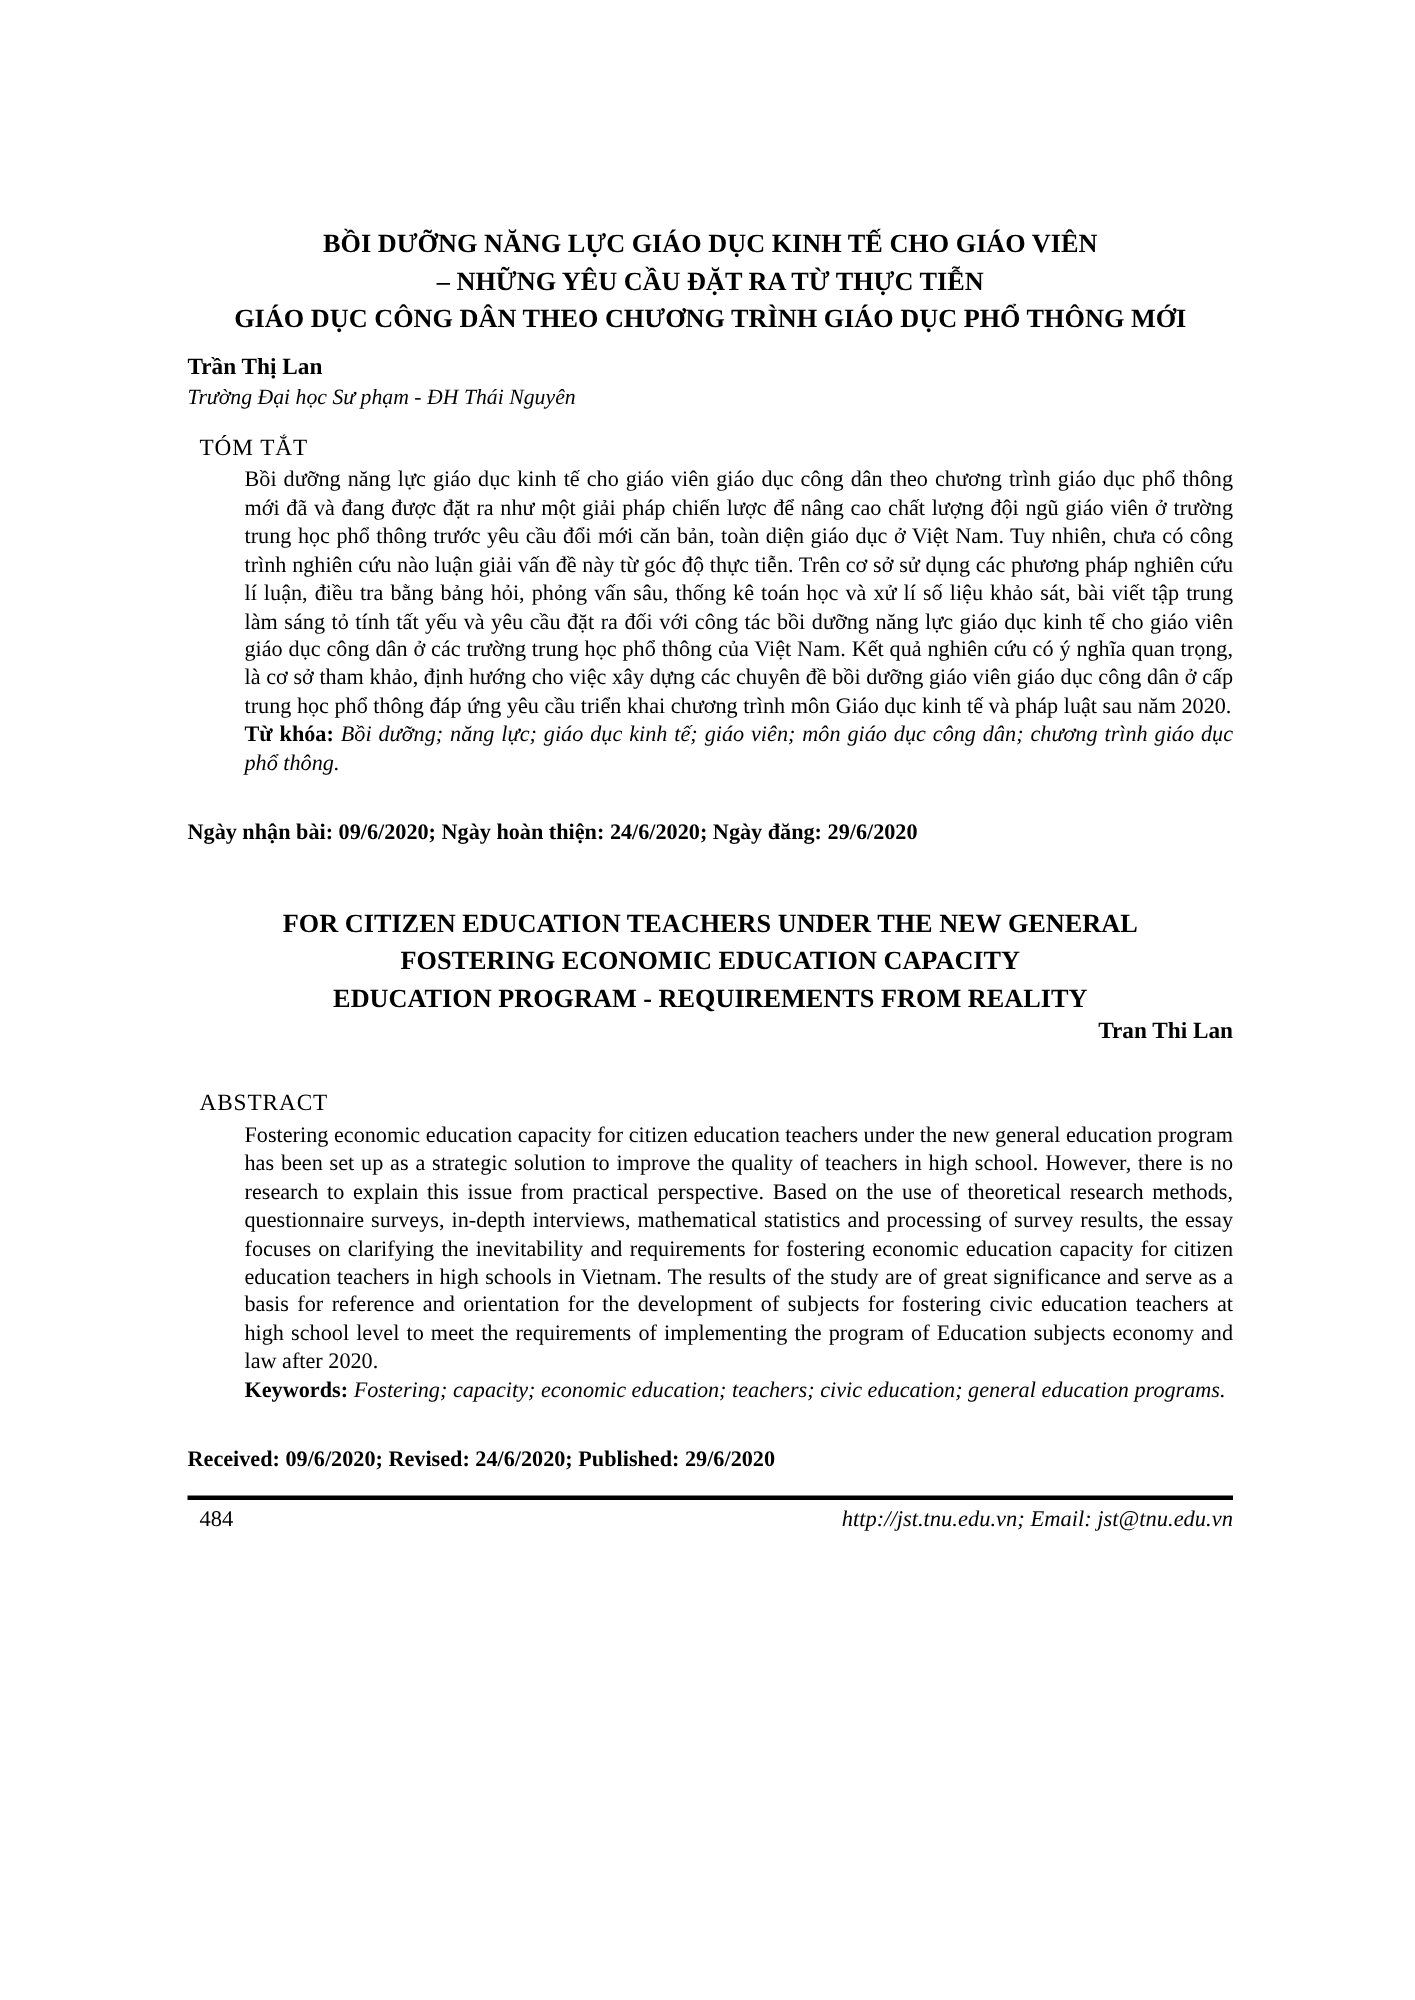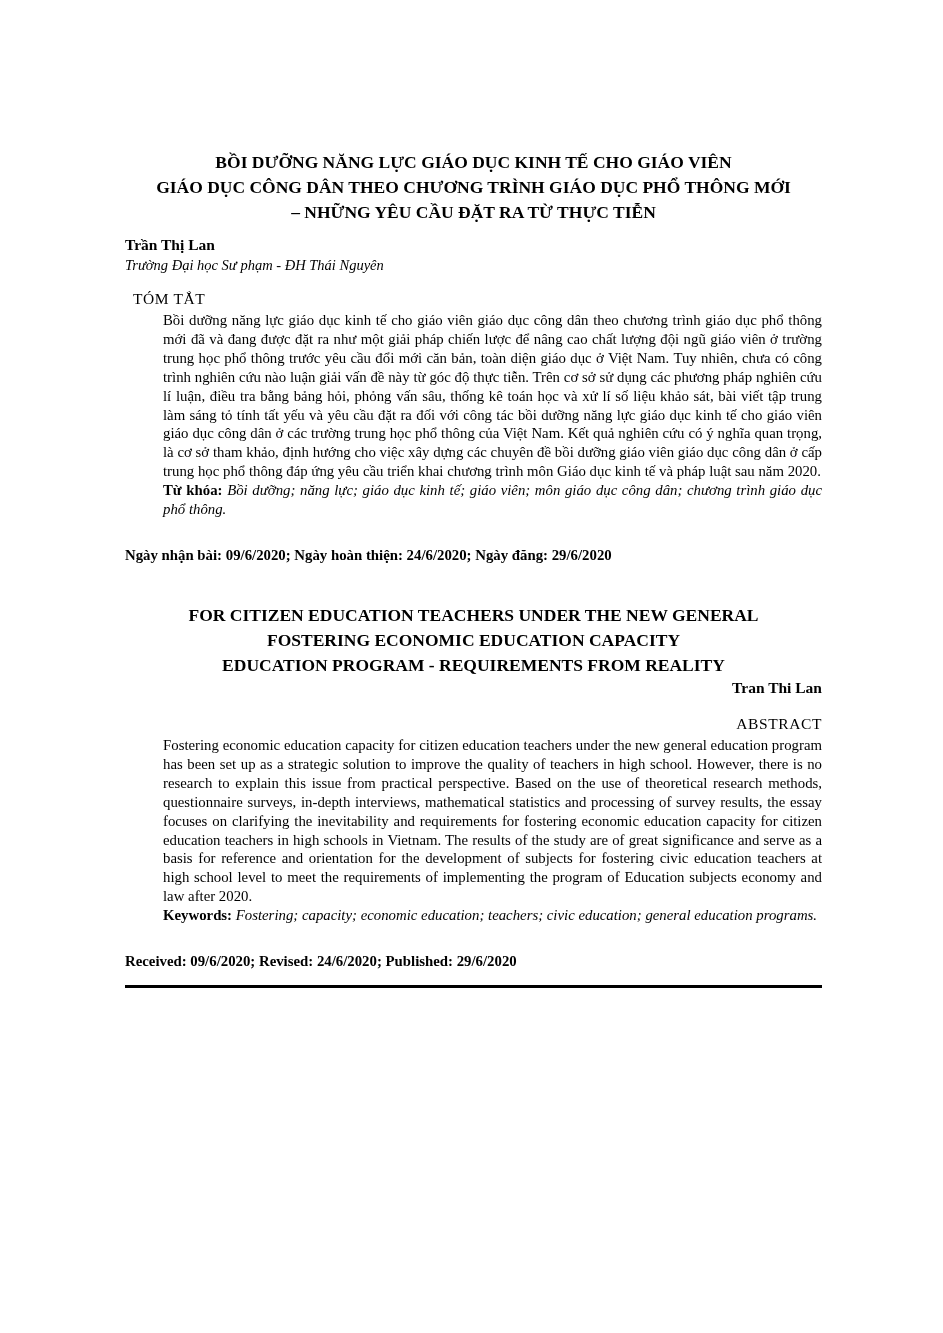--- a/index.html
+++ b/index.html
@@ -23,21 +23,21 @@
   .en-title{margin-top:38px;text-align:center;font-weight:bold;font-size:17.5px;line-height:25px;}
 
   
   .author-block{margin-top:10px;line-height:20px;}
   .author-name{font-weight:bold;font-size:15.5px;}
   .author-affil{font-style:italic;font-size:14.5px;}
   .author-block-en{margin-top:0;text-align:right;line-height:20px;}
 
   
   .section-heading{margin-top:14px;margin-left:8px;font-size:15.5px;letter-spacing:0.6px;line-height:20px;}
-  .section-heading.en{margin-top:16px;text-align:right;}
+  .section-heading.en{margin-top:28px;}
 
   
   .abstract{margin-left:38px;margin-top:2px;text-align:justify;font-size:14.8px;line-height:18.9px;}
   .keywords-line{margin-left:38px;text-align:justify;font-size:14.8px;line-height:18.9px;}
   .kw-label{font-weight:bold;}
   .kw-text{font-style:italic;}
 
   
   .dates-line{margin-top:26px;text-align:left;font-weight:bold;font-size:14.8px;line-height:20px;}
 
@@ -52,22 +52,22 @@
 </style>
 </head>
 <body>
 
 <div class="page">
   <div class="content">
 
 
     <div class="vi-title">
       <div>BỒI DƯỠNG NĂNG LỰC GIÁO DỤC KINH TẾ CHO GIÁO VIÊN</div>
+      <div>– NHỮNG YÊU CẦU ĐẶT RA TỪ THỰC TIỄN</div>
       <div>GIÁO DỤC CÔNG DÂN  THEO CHƯƠNG TRÌNH GIÁO DỤC PHỔ THÔNG MỚI</div>
-      <div>– NHỮNG YÊU CẦU ĐẶT RA TỪ THỰC TIỄN</div>
     </div>
 
     <div class="author-block">
       <div class="author-name">Trần Thị Lan</div>
       <div class="author-affil">Trường Đại học Sư phạm - ĐH Thái Nguyên</div>
     </div>
 
     <div class="section-heading">TÓM TẮT</div>
 
     <div class="abstract">Bồi dưỡng năng lực giáo dục kinh tế cho giáo viên giáo dục công dân theo chương trình giáo dục phổ thông mới đã và đang được đặt ra như một giải pháp chiến lược để nâng cao chất lượng đội ngũ giáo viên ở trường trung học phổ thông trước yêu cầu đổi mới căn bản, toàn diện giáo dục ở Việt Nam. Tuy nhiên, chưa có công trình nghiên cứu nào luận giải vấn đề này từ góc độ thực tiễn. Trên cơ sở sử dụng các phương pháp nghiên cứu lí luận, điều tra bằng bảng hỏi, phỏng vấn sâu, thống kê toán học và xử lí số liệu khảo sát, bài viết tập trung làm sáng tỏ tính tất yếu và yêu cầu đặt ra đối với công tác bồi dưỡng năng lực giáo dục kinh tế cho giáo viên giáo dục công dân ở các trường trung học phổ thông của Việt Nam. Kết quả nghiên cứu có ý nghĩa quan trọng, là cơ sở tham khảo, định hướng cho việc xây dựng các chuyên đề bồi dưỡng giáo viên giáo dục công dân ở cấp trung học phổ thông đáp ứng yêu cầu triển khai chương trình môn Giáo dục kinh tế và pháp luật sau năm 2020.</div>
@@ -95,15 +95,19 @@
 
     <div class="keywords-line">
       <span class="kw-label">Keywords:</span>
       <span class="kw-text"> <span>Fostering; capacity; economic education; teachers; civic education; general education programs.</span></span>
     </div>
 
     <div class="dates-line">Received: 09/6/2020; Revised: 24/6/2020; Published: 29/6/2020</div>
 
 
     <div class="footer-rule"></div>
+    <div class="footer">
+      <div class="page-number">484</div>
+      <div class="footer-site">http://jst.tnu.edu.vn; Email: jst@tnu.edu.vn</div>
+    </div>
 
   </div>
 </div>
 
 </body></html>

